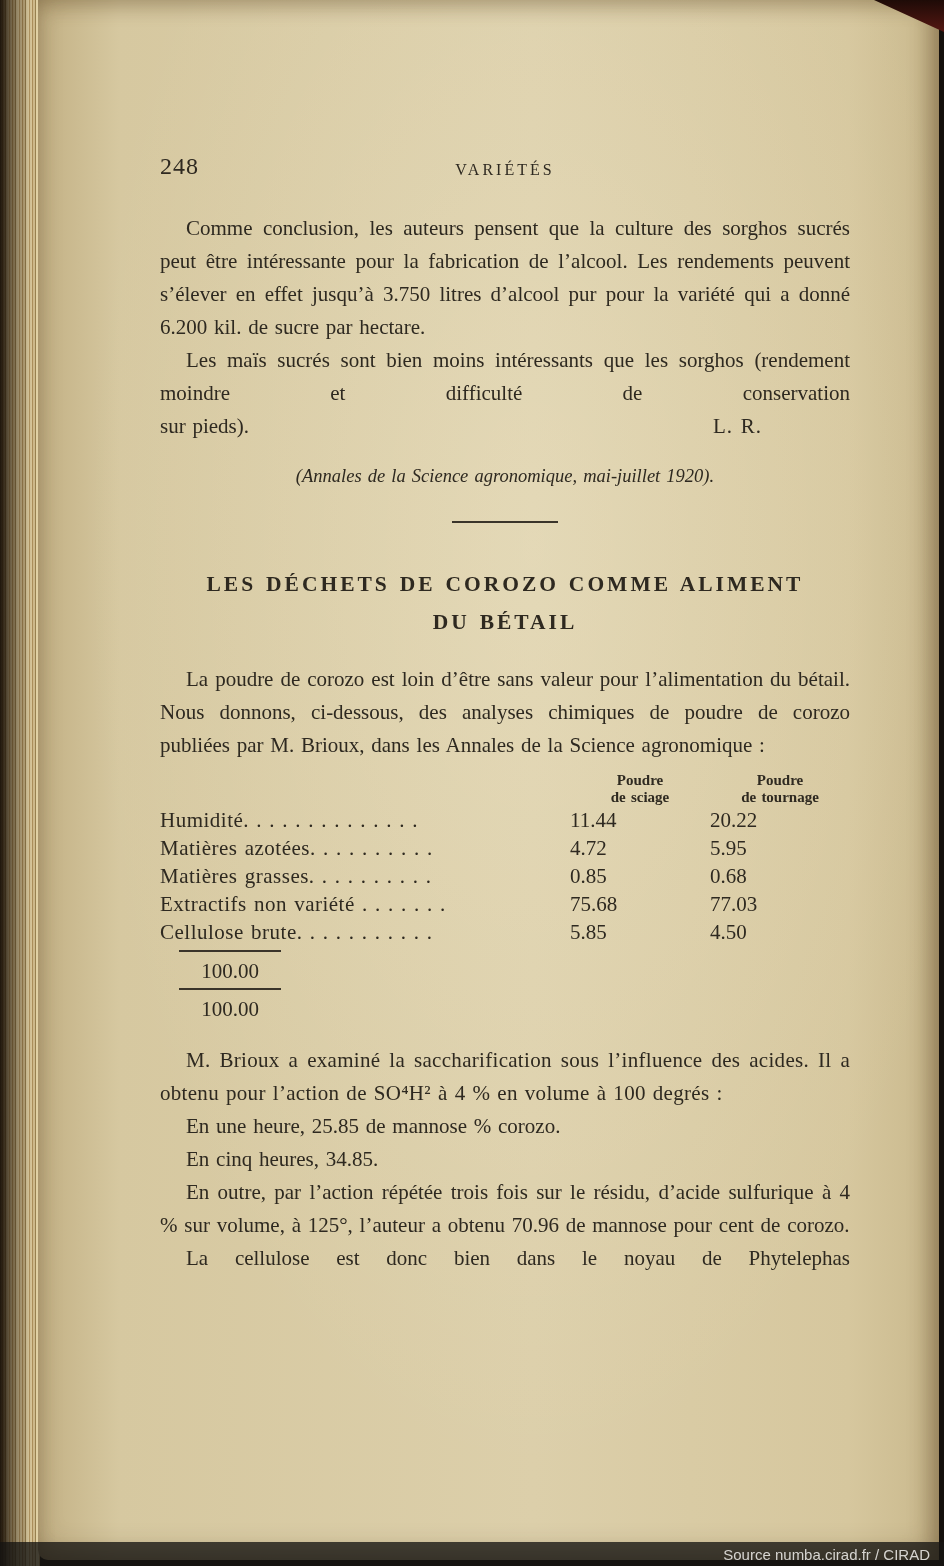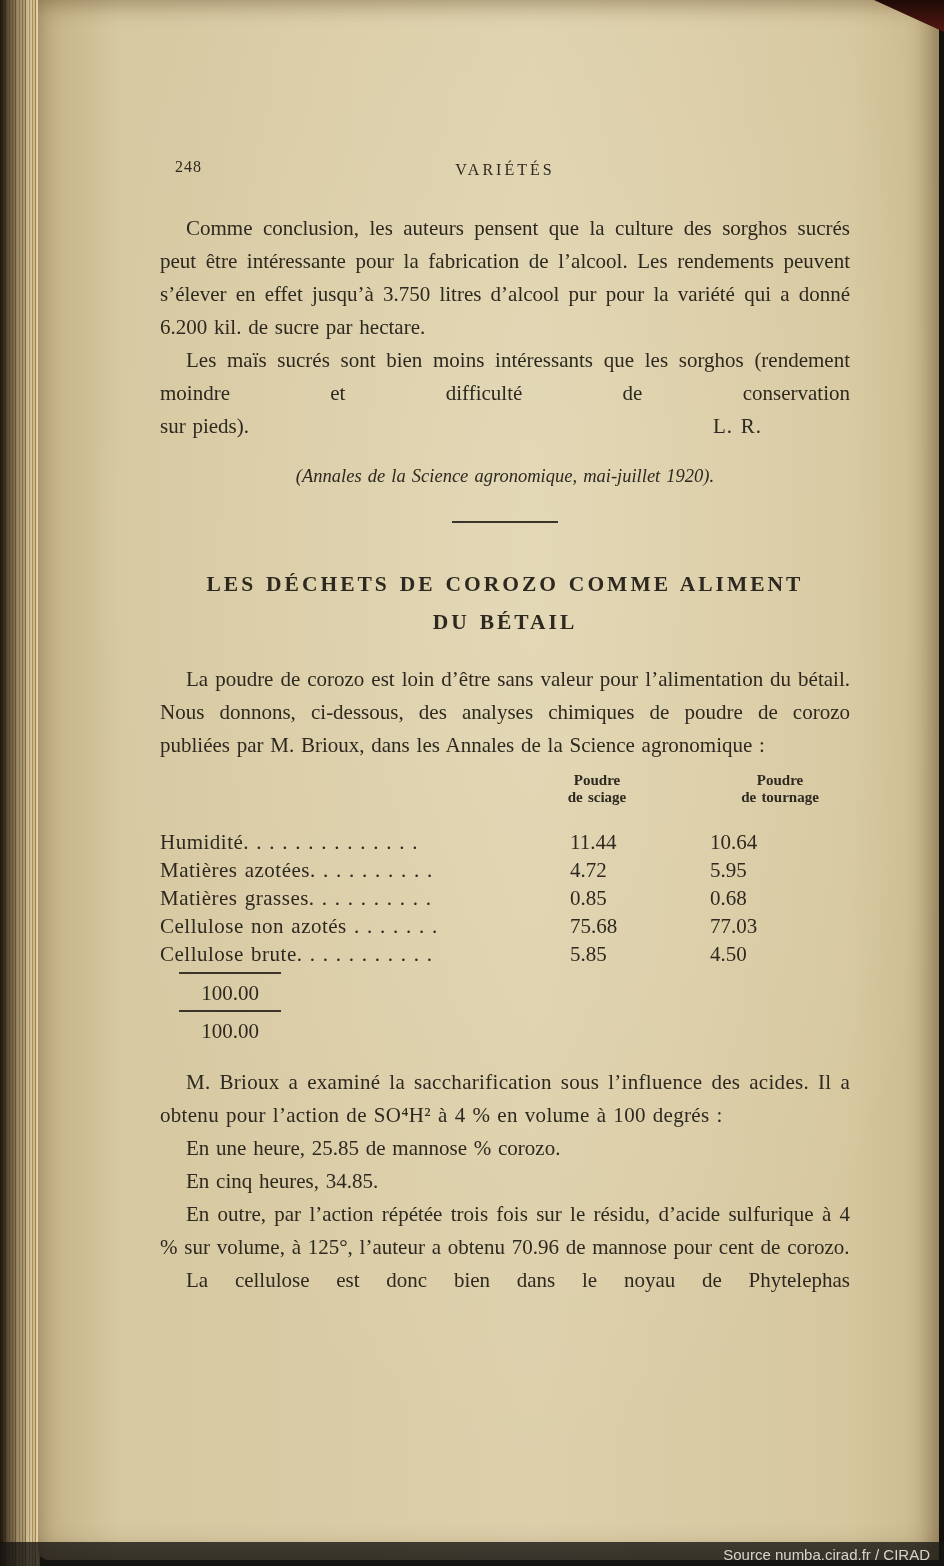--- a/index.html
+++ b/index.html
@@ -45,21 +45,21 @@
   .content {
     position: relative;
     margin-left: 122px;
     width: 690px;
     padding-top: 150px;
     font-size: 21px;
     line-height: 33px;
     word-spacing: 1.5px;
   }
   .running-head { position: relative; height: 26px; margin-bottom: 36px; }
-  .page-number { position: absolute; left: 15px; top: 0; font-size: 16px; letter-spacing: 1px; }
+  .page-number { position: absolute; left: 0; top: 0; font-size: 24px; letter-spacing: 1px; }
   .head-title {
     position: absolute; left: 0; right: 0; top: 3px;
     text-align: center; font-size: 16px; letter-spacing: 3px;
   }
   p.body { text-align: justify; }
   p.indent { text-indent: 26px; }
   p.fill { text-align-last: justify; }
   .sig-line { display: flex; justify-content: space-between; }
   .sig { padding-right: 88px; letter-spacing: 1px; }
   .journal-ref {
@@ -81,21 +81,21 @@
     letter-spacing: 3px;
     line-height: 38px;
   }
   .intro { margin-top: 22px; }
   .it { }
   
   .an-table { margin-top: 10px; }
   .trow, .thead-row, .ttotal-row { display: flex; align-items: baseline; }
   .tlabel { flex: 1; white-space: nowrap; overflow: hidden; letter-spacing: 0.5px; }
   .tval { width: 140px; text-align: left; flex: none; }
-  .thead-row { margin-bottom: 22px; gap: 43px; }
+  .thead-row { margin-bottom: 0; }
   .thead {
     width: 140px; flex: none;
     text-align: center;
     font-size: 15px; line-height: 17px;
     font-weight: bold;
   }
   .tspacer { flex: 1; }
   .trow { line-height: 28px; }
   .ttotal-row { margin-top: 4px; flex-direction: column; }
   .ttotal-cell { width: 140px; flex: none; text-align: center; }
@@ -159,34 +159,34 @@
           </div>
           <div class="thead">
             <span>Poudre</span><br>
             <span>de tournage</span>
           </div>
         </div>
 
         <div class="trow">
           <div class="tlabel">Humidité. . . . . . . . . . . . . .</div>
           <div class="tval">11.44</div>
-          <div class="tval">10.64</div>
+          <div class="tval">20.22</div>
         </div>
         <div class="trow">
           <div class="tlabel">Matières azotées. . . . . . . . . .</div>
           <div class="tval">4.72</div>
           <div class="tval">5.95</div>
         </div>
         <div class="trow">
           <div class="tlabel">Matières grasses. . . . . . . . . .</div>
           <div class="tval">0.85</div>
           <div class="tval">0.68</div>
         </div>
         <div class="trow">
-          <div class="tlabel">Cellulose non azotés . . . . . . .</div>
+          <div class="tlabel">Extractifs non variété . . . . . . .</div>
           <div class="tval">75.68</div>
           <div class="tval">77.03</div>
         </div>
         <div class="trow">
           <div class="tlabel">Cellulose brute. . . . . . . . . . .</div>
           <div class="tval">5.85</div>
           <div class="tval">4.50</div>
         </div>
 
         <div class="ttotal-row">

